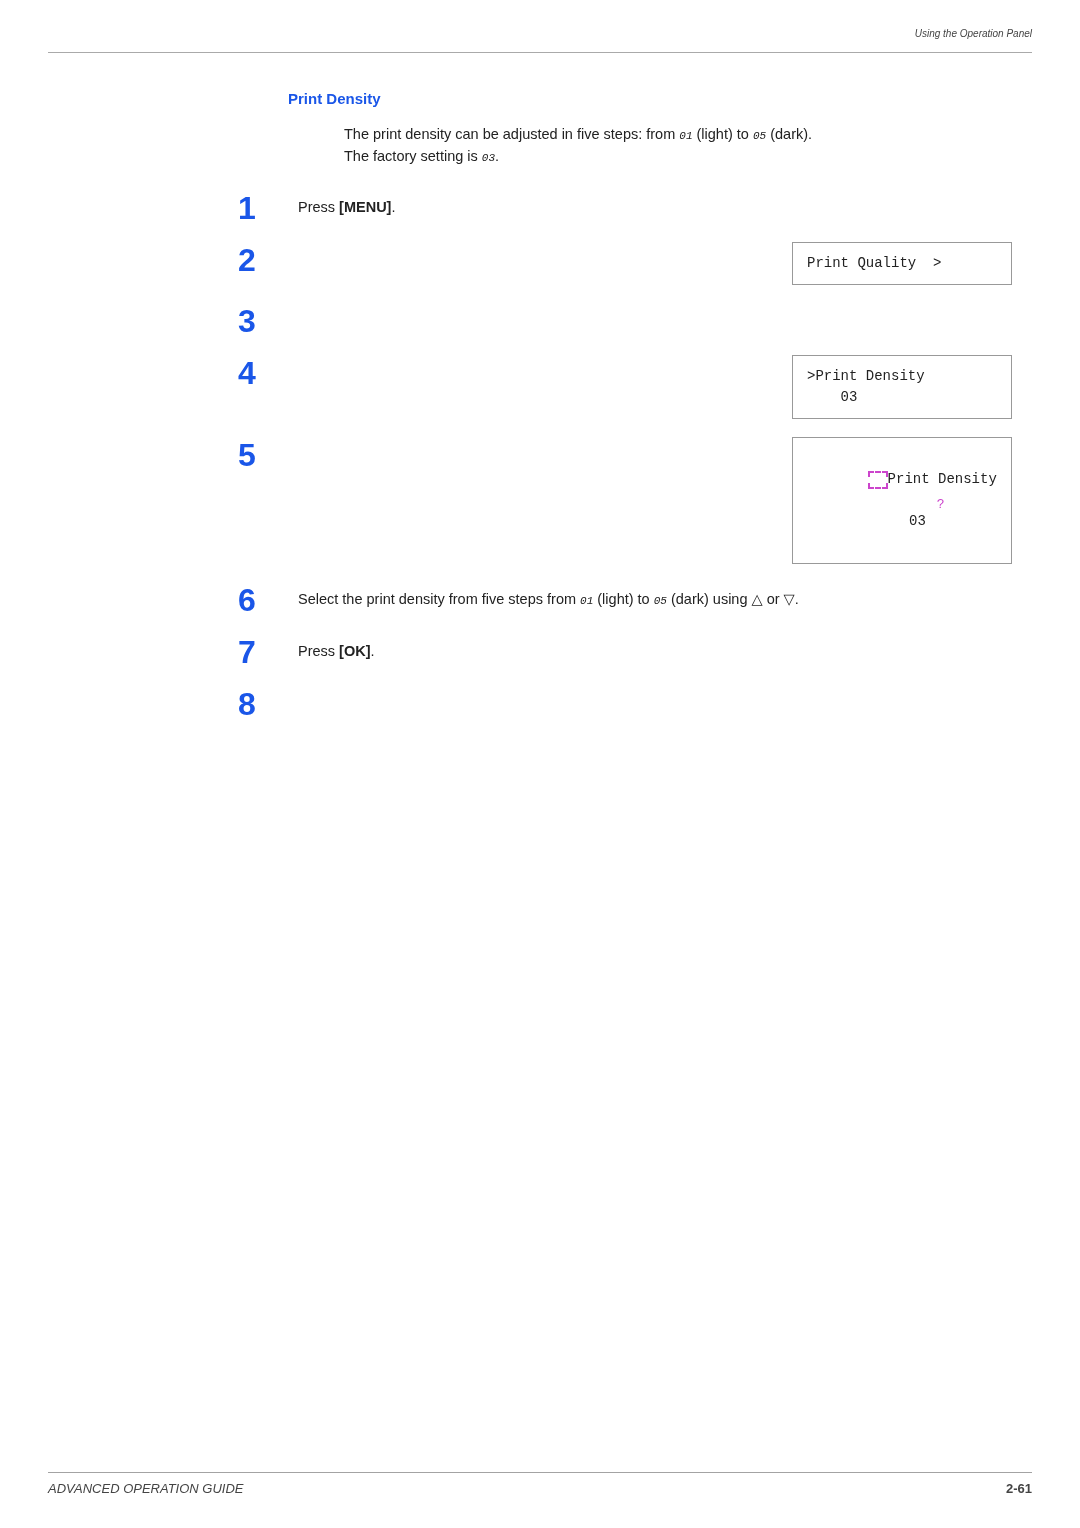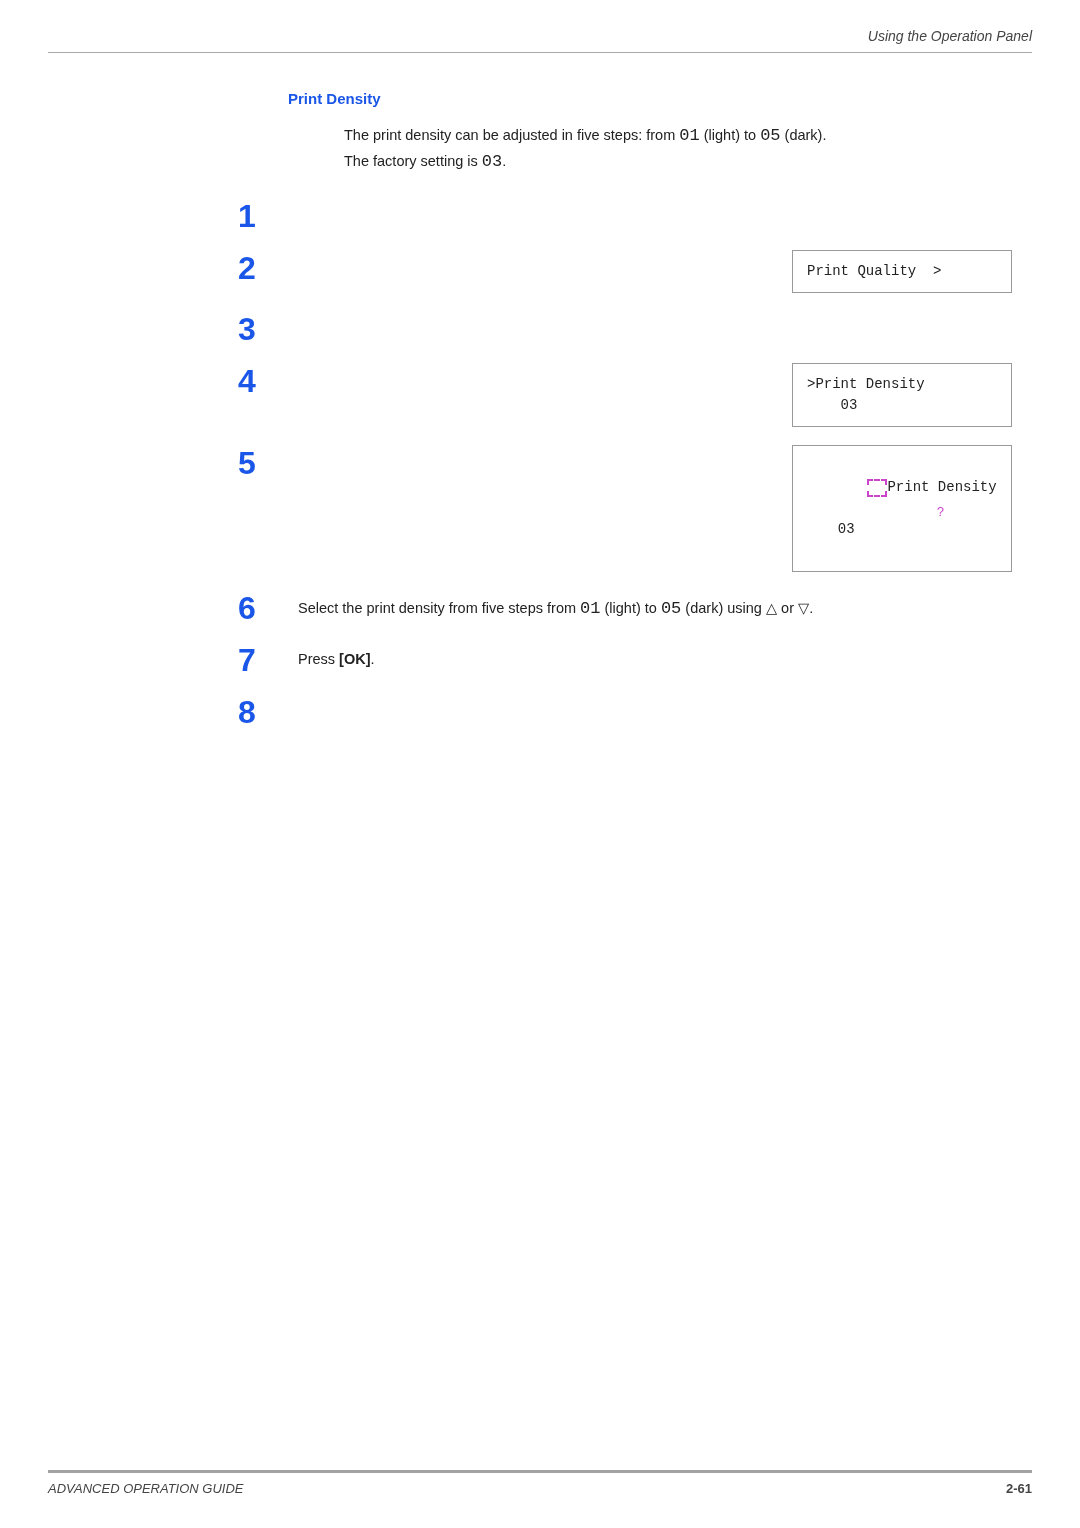--- a/index.html
+++ b/index.html
@@ -13,39 +13,39 @@
       position: relative;
       overflow: hidden;
     }
 
     
     .page-header {
       position: absolute;
       top: 28px;
       right: 48px;
       font-style: italic;
-      font-size: 14px;
+      font-size: 10px;
       color: #444;
     }
 
     .header-rule {
       position: absolute;
       top: 52px;
       left: 48px;
       right: 48px;
       border-top: 1px solid #aaa;
     }
 
     
     .page-footer {
       position: absolute;
       bottom: 32px;
       left: 48px;
       right: 48px;
-      border-top: 3px solid #a3a3a3;
+      border-top: 1px solid #a3a3a3;
       padding-top: 8px;
       display: flex;
       justify-content: space-between;
       align-items: center;
     }
 
     .footer-left {
       font-style: italic;
       font-size: 13px;
       color: #444;
@@ -81,21 +81,22 @@
       margin-left: 296px;
       margin-right: 20px;
       margin-bottom: 22px;
       font-size: 14.5px;
       line-height: 1.55;
       color: #222;
     }
 
     code, .mono {
       font-family: 'Courier New', Courier, monospace;
-      font-size: 17px;
+      font-size: 11px;
+      font-style: italic;
     }
 
     
     .step {
       display: flex;
       align-items: flex-start;
       margin-bottom: 18px;
       margin-left: 190px;
       margin-right: 20px;
       position: relative;
@@ -164,20 +165,23 @@
 
   <div class="section-heading">Print Density</div>
 
   <div class="intro-para">
     The print density can be adjusted in five steps: from <code>01</code> (light) to <code>05</code> (dark).<br>
     The factory setting is <code>03</code>.
   </div>
 
   <div class="step">
     <div class="step-number">1</div>
+    <div class="step-content">
+      Press <strong>[MENU]</strong>.
+    </div>
   </div>
 
   <div class="step-with-display">
     <div class="step-left-part">
       <div class="step-number">2</div>
     </div>
     <div class="step-display-box">Print Quality  &gt;</div>
   </div>
 
   <div class="step">
@@ -189,21 +193,21 @@
       <div class="step-number">4</div>
     </div>
     <div class="step-display-box">&gt;Print Density
     03</div>
   </div>
 
   <div class="step-with-display">
     <div class="step-left-part">
       <div class="step-number">5</div>
     </div>
-    <div class="step-display-box" style="position:relative; padding-left: 24px;">
+    <div class="step-display-box" style="position:relative; padding-left: 24px; text-align: center;">
       <span style="display:inline-block; border: 2px dashed #cc44cc; width: 20px; height: 18px; vertical-align:middle; margin-right:0; position:relative; top:1px;">
         <span style="color:#cc44cc; font-size:13px;">?</span>
       </span><span style="font-family:'Courier New',Courier,monospace; font-size:14px;">Print Density</span>
       <br><span style="font-family:'Courier New',Courier,monospace; font-size:14px; margin-left: 4px;">  03</span>
     </div>
   </div>
 
   <div class="step">
     <div class="step-number">6</div>
     <div class="step-content">

